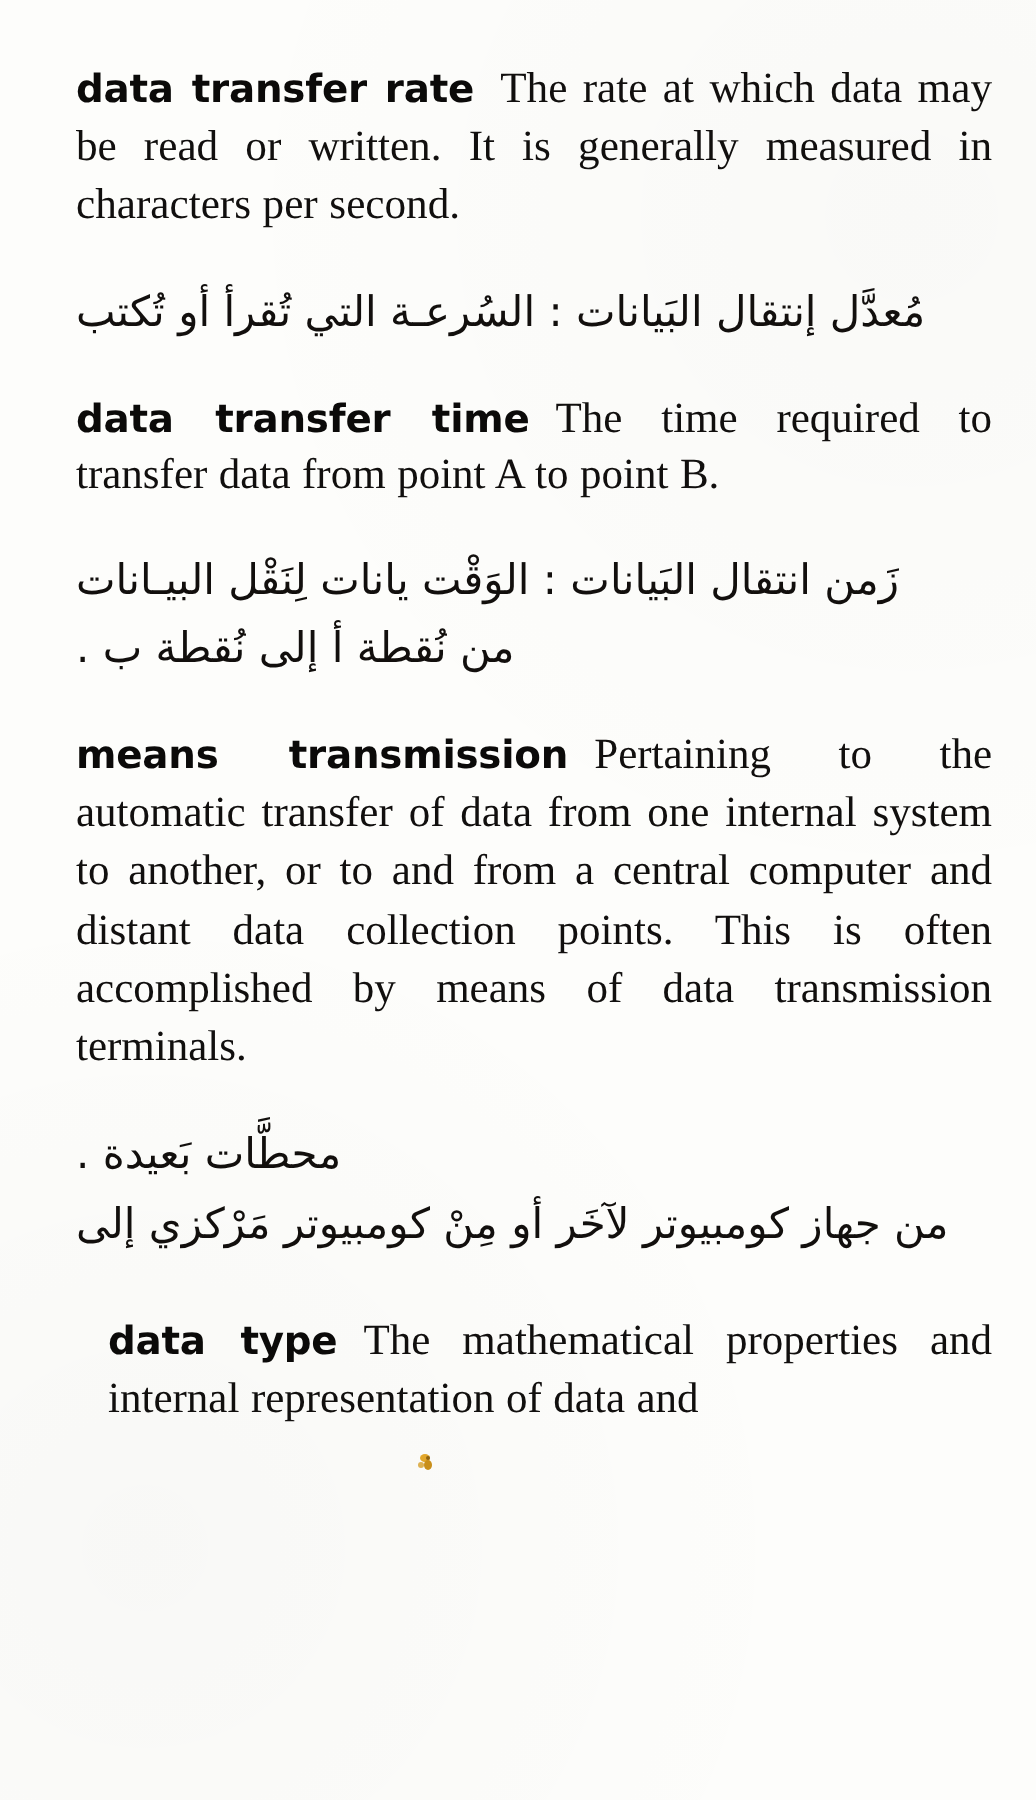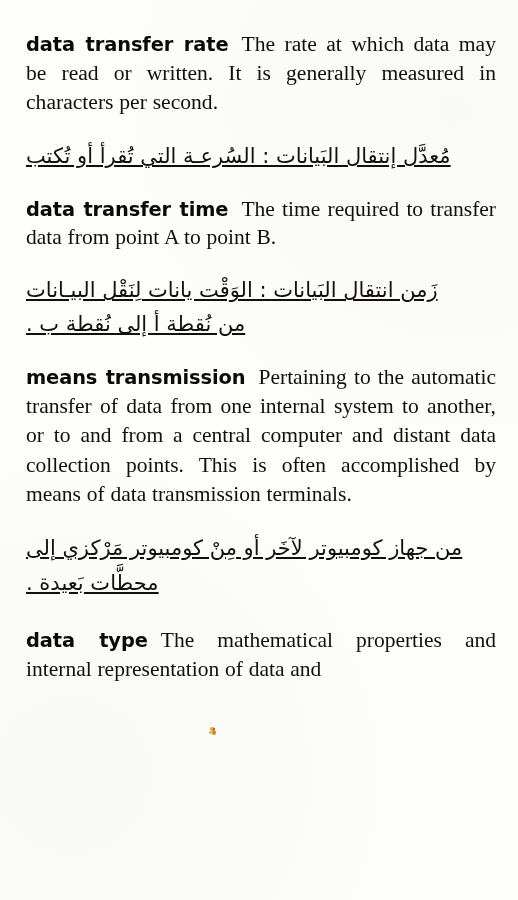--- a/index.html
+++ b/index.html
@@ -13,21 +13,21 @@
     font-family: "Liberation Serif", "DejaVu Serif", serif;
     color: #100f0d;
     overflow: hidden;
     position: relative;
   }
   .page {
     position: relative;
     width: 518px;
     height: 900px;
     box-sizing: border-box;
-    padding: 8px 22px 0 26px;
+    padding: 8px 22px 0 38px;
     background:
       radial-gradient(circle at 14% 86%, rgba(0,0,0,0.018) 0%, rgba(0,0,0,0) 38%),
       radial-gradient(circle at 88% 12%, rgba(0,0,0,0.015) 0%, rgba(0,0,0,0) 40%),
       #fdfdfb;
   }
   .entry {
     margin: 0 0 11px 0;
   }
   .en-block {
     font-family: "Liberation Serif", "DejaVu Serif", serif;
@@ -58,38 +58,37 @@
     font-family: "DejaVu Sans", "Liberation Sans", sans-serif;
     font-size: 21px;
     line-height: 1.62;
     color: #120f0d;
     margin-top: 3px;
     unicode-bidi: isolate;
   }
   .ar-line {
     display: block;
     white-space: nowrap;
-    text-decoration: underline;
   }
   .ar-line.rtl-right { text-align: right; }
   .ar-line.rtl-center { text-align: center; }
 
   
   #entry-data-transfer-rate .en-block { font-size: 21.6px; line-height: 1.36; }
   #entry-data-transfer-rate { margin-bottom: 14px; }
 
   #entry-data-transfer-time { margin-top: 16px; margin-bottom: 7px; }
   #entry-data-transfer-time .en-block { line-height: 1.33; }
 
   #entry-data-transmission { margin-top: 20px; margin-bottom: 20px; }
   #entry-data-transmission .en-block { line-height: 1.36; }
   #entry-data-transmission .ar-block { margin-top: 8px; line-height: 1.66; }
 
   #entry-data-type { margin-top: 26px; }
-  #entry-data-type .en-block { line-height: 1.35; }
+  #entry-data-type .en-block { line-height: 1.35; margin-left: 16px; }
 
   
   .speck {
     position: absolute;
     left: 209px;
     top: 727px;
     width: 9px;
     height: 9px;
     pointer-events: none;
   }
@@ -125,22 +124,22 @@
       <span class="ar-line rtl-right">زَمن انتقال البَيانات : الوَقْت يانات لِنَقْل البيـانات</span>
       <span class="ar-line rtl-center">من نُقطة أ إلى نُقطة ب .</span>
     </div>
   </div>
 
   <div class="entry" id="entry-data-transmission">
     <p class="en-block">
       <span class="headword">means transmission</span><span class="headword-gap"></span><span>Pertaining to the automatic transfer of data from one internal system to another, or to and from a central computer and distant data collection points. This is often accomplished by means of data transmission terminals.</span>
     </p>
     <div class="ar-block">
+      <span class="ar-line rtl-center">محطَّات بَعيدة .</span>
       <span class="ar-line rtl-right">من جهاز كومبيوتر لآخَر أو مِنْ كومبيوتر مَرْكزي إلى</span>
-      <span class="ar-line rtl-center">محطَّات بَعيدة .</span>
     </div>
   </div>
 
   <div class="entry" id="entry-data-type">
     <p class="en-block">
       <span class="headword">data type</span><span class="headword-gap"></span><span>The mathematical properties and internal representation of data and</span>
     </p>
   </div>
 
   <div class="speck">

